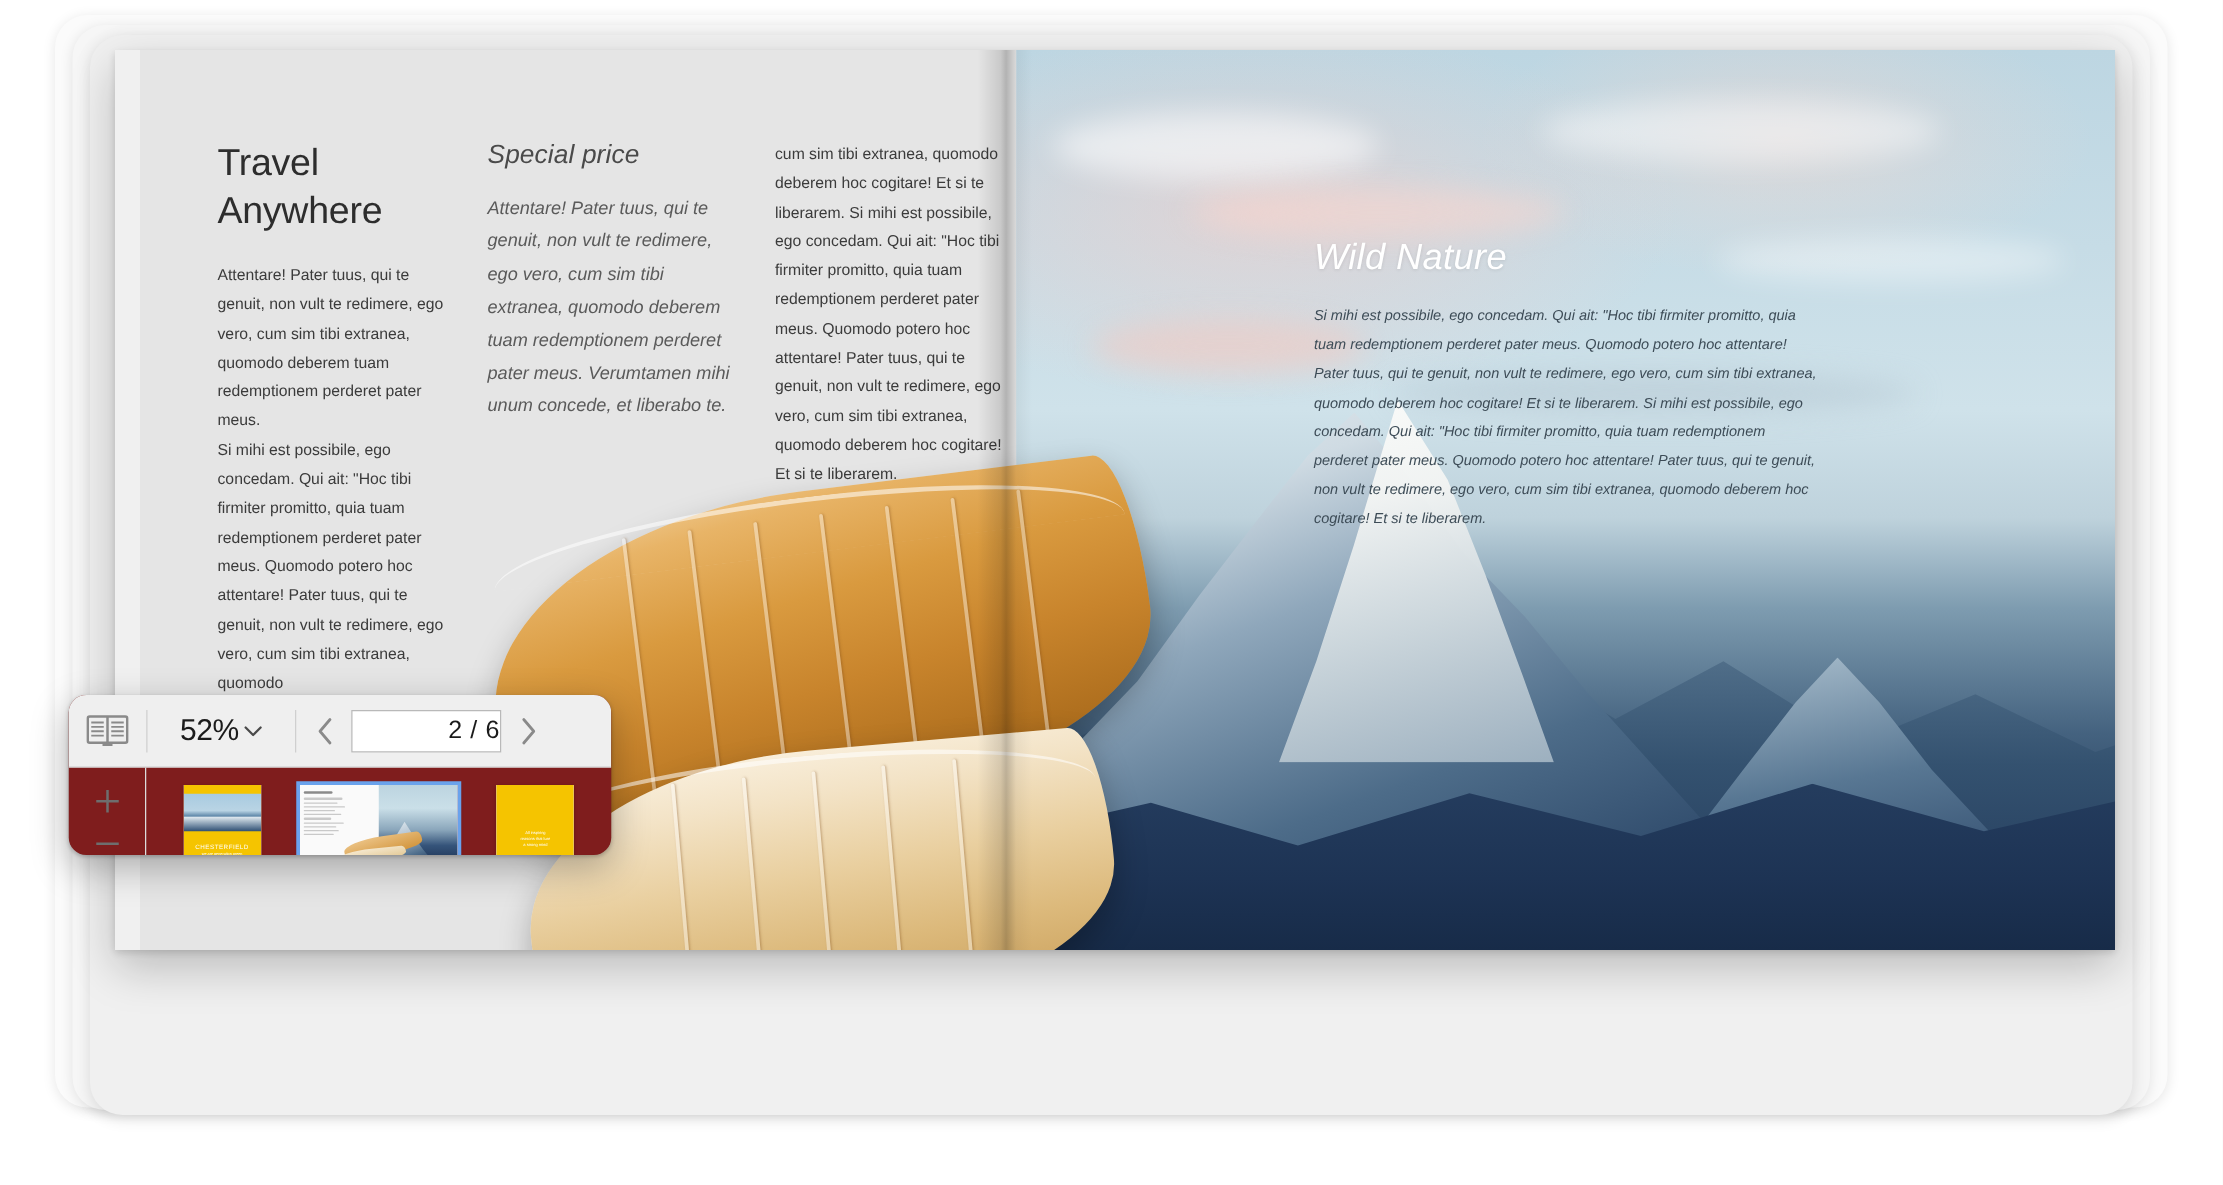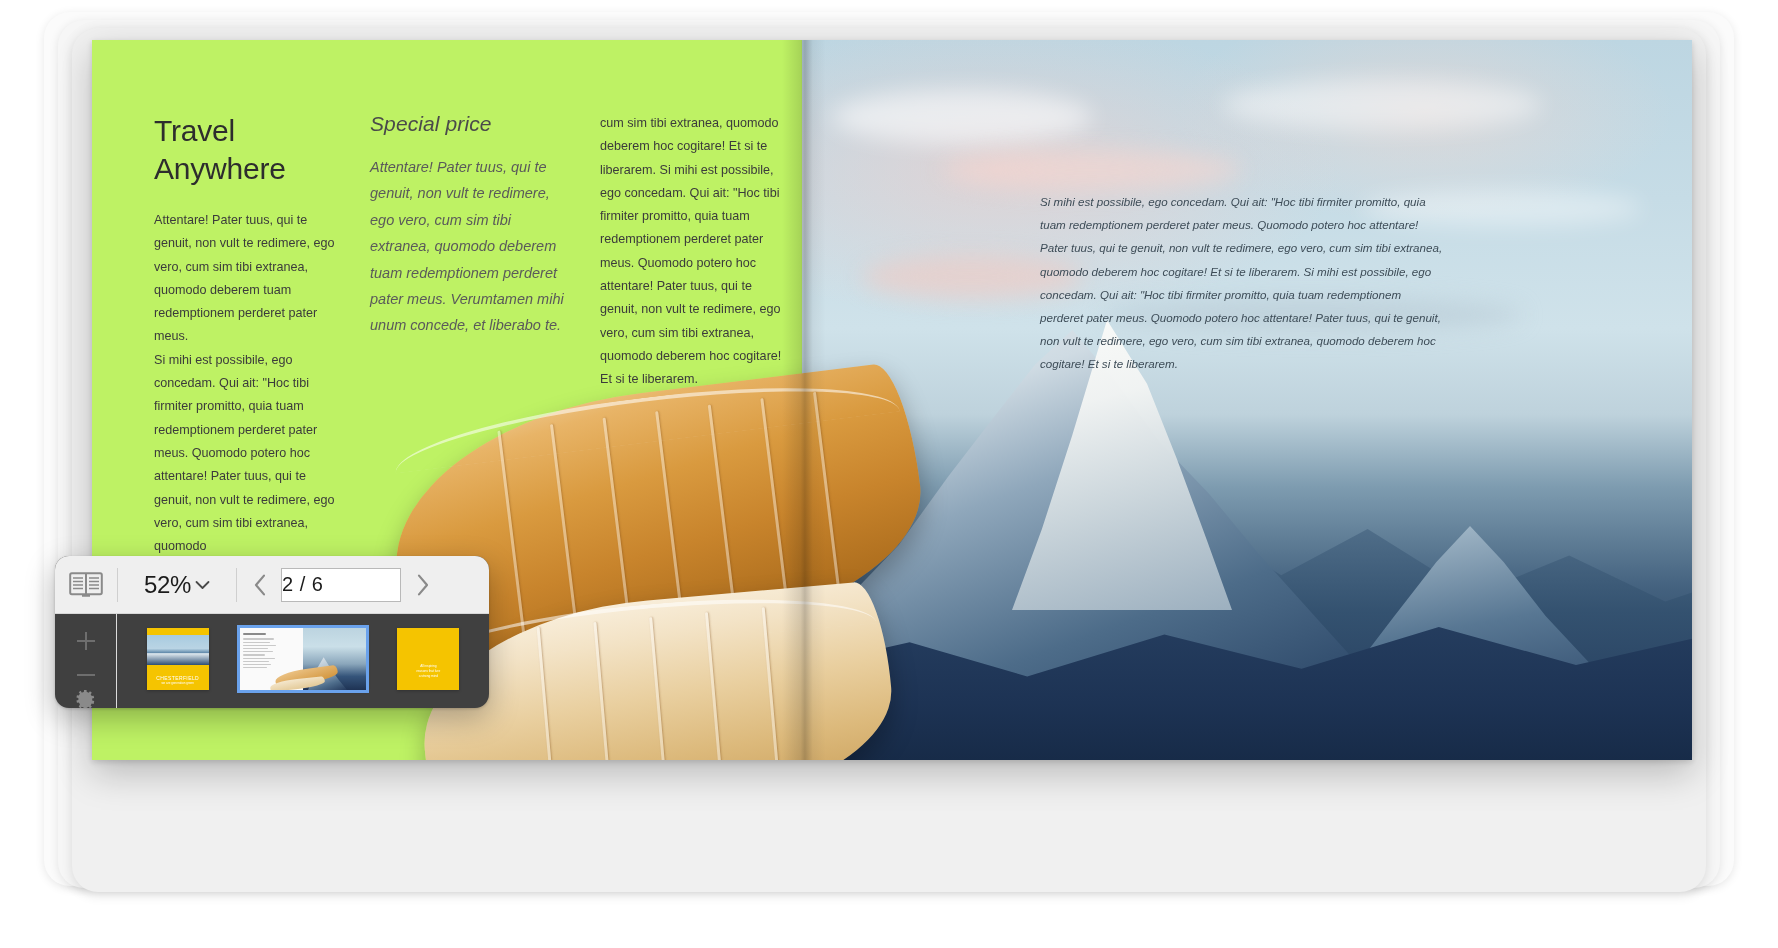--- a/index.html
+++ b/index.html
@@ -25,21 +25,21 @@
   
   #spread {
     position: absolute;
     left: 92px; top: 40px;
     width: 1600px; height: 720px;
     display: flex;
     box-shadow: 0 14px 34px rgba(0,0,0,.22), 0 2px 6px rgba(0,0,0,.14);
     overflow: hidden;
   }
   .page { position: relative; height: 100%; overflow: hidden; }
-  .page-left  { width: 710px; background: #bef264; }
+  .page-left  { width: 710px; background: #e5e5e5; margin-left: 20px; }
   .page-right { width: 890px; background: #cfdfe6; }
 
   
   #spread::after {
     content:"";
     position: absolute; left: 690px; top: 0;
     width: 44px; height: 100%;
     background: linear-gradient(to right, rgba(0,0,0,0) 0%, rgba(0,0,0,.12) 42%, rgba(0,0,0,.22) 52%, rgba(0,0,0,.05) 70%, rgba(0,0,0,0) 100%);
     pointer-events: none; z-index: 40;
   }
@@ -142,22 +142,22 @@
   }
   .gunwale {
     position: absolute; left: 2%; top: 2%; width: 96%; height: 18%;
     border-top: 4px solid rgba(255,255,255,.55);
     border-radius: 50% 50% 0 0 / 100% 100% 0 0;
   }
 
   
   #panel {
     position: absolute; left: 55px; top: 556px;
-    width: 434px; height: 152px;
-    background: #404040;
+    width: 434px; height: 128px;
+    background: #7f1d1d;
     border-radius: 14px;
     box-shadow: 0 10px 30px rgba(0,0,0,.28), 0 1px 3px rgba(0,0,0,.18);
     z-index: 60;
     overflow: hidden;
     display: flex; flex-direction: column;
   }
   .panel-top {
     height: 58px; display: flex; align-items: center;
     border-bottom: 1px solid #d8d8d8;
     background: #efefef;
@@ -170,21 +170,21 @@
   .zoom-box {
     display:flex; align-items:center; justify-content:center; gap:4px;
     width: 118px; height: 58px; cursor: pointer;
   }
   .zoom-val { font-size: 24px; color:#1b1b1b; font-weight:400; letter-spacing:-.3px; }
   .nav-group { display:flex; align-items:center; gap:8px; padding-left:10px; }
   .arrow { width: 26px; height: 40px; display:flex; align-items:center; justify-content:center; cursor:pointer; }
   .page-field {
     width: 120px; height: 34px; background:#fff;
     border: 1px solid #b9b9b9;
-    display:flex; align-items:center; justify-content:flex-start;
+    display:flex; align-items:center; justify-content:flex-end;
     font-size: 20px; color:#1b1b1b; letter-spacing: .5px;
   }
   .panel-bottom { flex: 1; display: flex; }
   .side-rail {
     width: 62px; border-right: 1px solid #dcdcdc;
     display:flex; flex-direction:column; align-items:center;
     padding-top: 10px; position: relative;
   }
   .rail-btn { width:40px; height:34px; display:flex; align-items:center; justify-content:center; cursor:pointer; }
   .gear-btn { position:absolute; bottom: 6px; left:50%; transform:translateX(-50%); width:40px; height:34px;
@@ -276,20 +276,21 @@
         <div class="cloud" style="left:300px;top:258px;width:420px;height:34px;background:rgba(180,198,210,.55);"></div>
 
         <div class="mtn mtn-back"></div>
         <div class="mtn mtn-right"></div>
         <div class="mtn mtn-main"></div>
         <div class="mtn mtn-snow"></div>
         <div class="mtn mtn-fore"></div>
       </div>
 
       <div class="photo-text">
+        <h2 class="photo-title">Wild Nature</h2>
         <div class="photo-copy">Si mihi est possibile, ego concedam. Qui ait: "Hoc tibi firmiter promitto, quia tuam redemptionem perderet pater meus. Quomodo potero hoc attentare! Pater tuus, qui te genuit, non vult te redimere, ego vero, cum sim tibi extranea, quomodo deberem hoc cogitare! Et si te liberarem. Si mihi est possibile, ego concedam. Qui ait: "Hoc tibi firmiter promitto, quia tuam redemptionem perderet pater meus. Quomodo potero hoc attentare! Pater tuus, qui te genuit, non vult te redimere, ego vero, cum sim tibi extranea, quomodo deberem hoc cogitare! Et si te liberarem.</div>
       </div>
     </div>
 
     <div class="canoe canoe-a">
       <div class="hull">
         <div class="gunwale"></div>
         <div class="rib" style="left:22%"></div>
           <div class="rib" style="left:32%"></div>
         <div class="rib" style="left:42%"></div>

